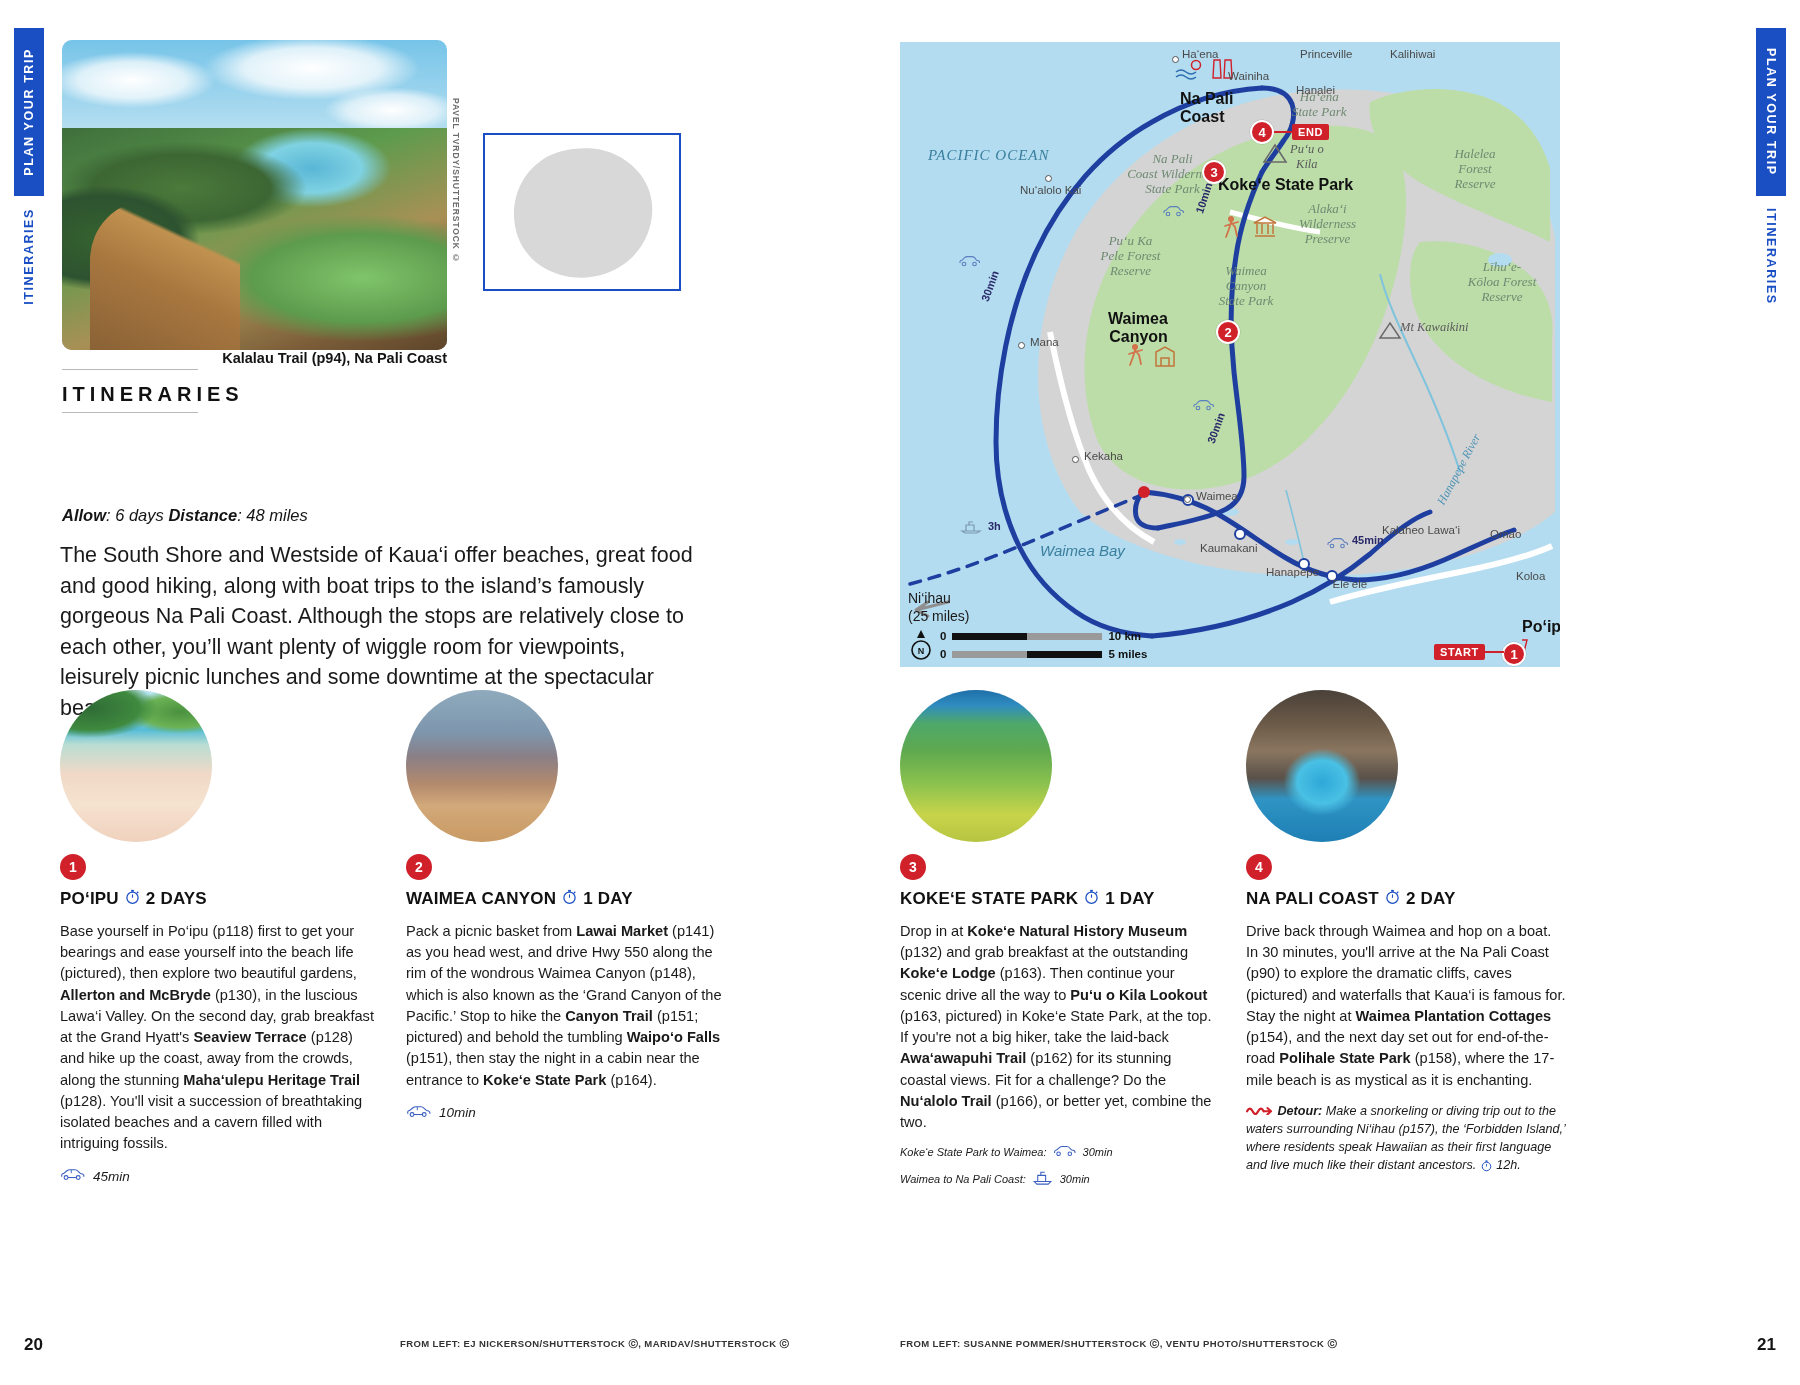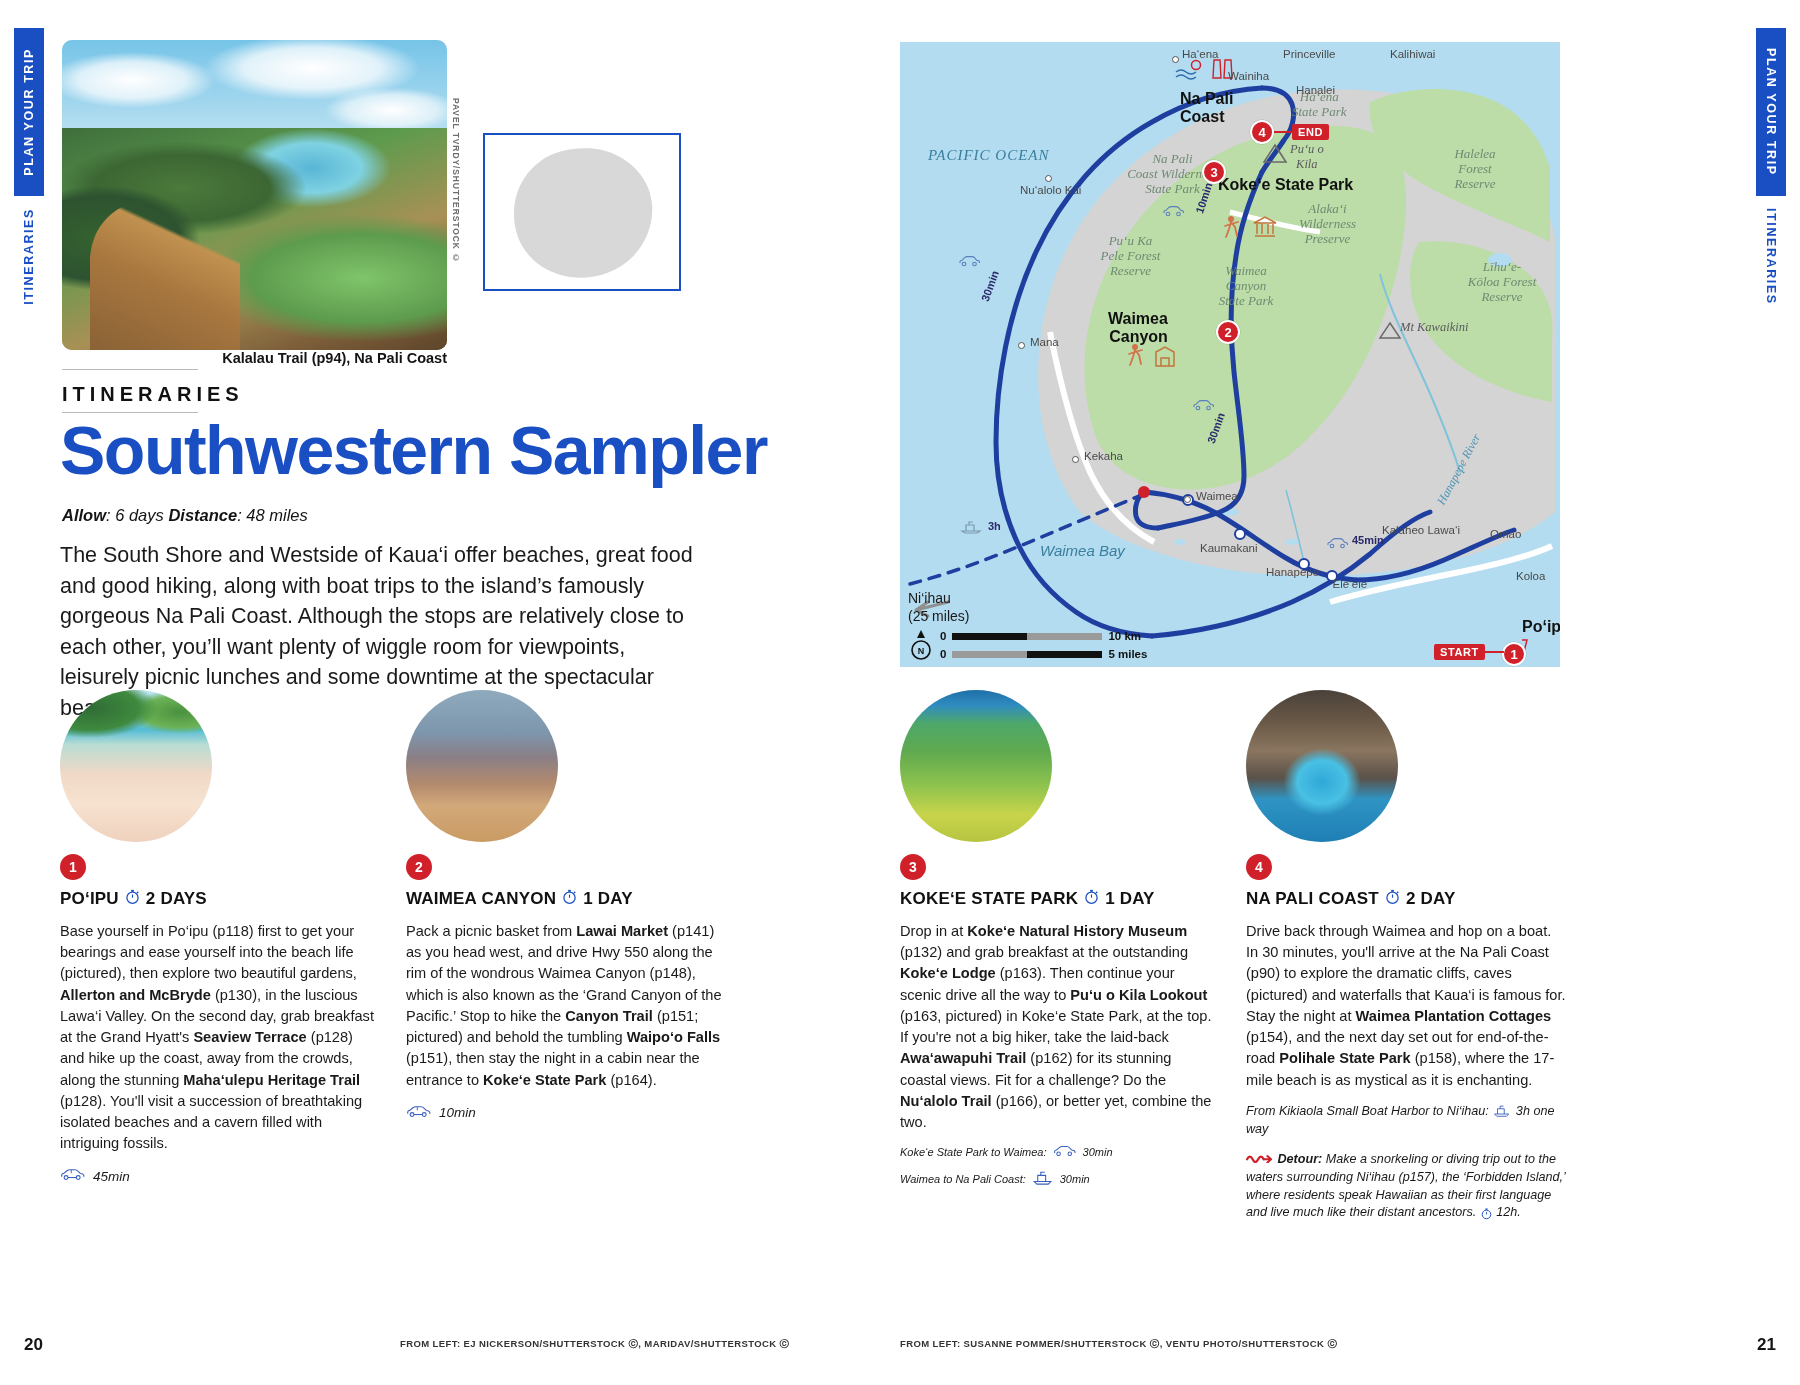--- a/index.html
+++ b/index.html
@@ -231,21 +231,20 @@
         <path d="M58 30 C75 18, 108 14, 130 24 C152 34, 166 52, 168 74
                  C170 96, 160 120, 140 134 C118 150, 88 152, 64 140
                  C42 129, 30 108, 30 84 C30 60, 42 41, 58 30 Z" fill="#d8d8d8"></path>
       </svg>
     </div>
 
     <div class="rule" style="top:369px"></div>
     <div class="kicker">ITINERARIES</div>
     <div class="rule" style="top:412px"></div>
 
-    <h1 class="title">Southwestern Sampler</h1>
 
     <div class="meta">
       <b>Allow</b><span>: 6 days </span><b>Distance</b><span>: 48 miles</span>
     </div>
 
     <p class="intro">The South Shore and Westside of Kaua‘i offer beaches, great food and good hiking, along with boat trips to the island’s famously gorgeous Na Pali Coast. Although the stops are relatively close to each other, you’ll want plenty of wiggle room for viewpoints, leisurely picnic lunches and some downtime at the spectacular beaches.</p>
 
     <div class="stops left-page">
       <div class="stop">
         <div class="stop-photo p-poipu"></div>
@@ -464,21 +463,21 @@
         <path d="M4 22 L4 8 L13 3 L22 8 L22 22 Z M9 22 L9 14 L17 14 L17 22" stroke="#c2763a" stroke-width="1.5" fill="none"></path>
       </svg>
       <svg style="position:absolute; left:600px; top:592px;" width="30" height="24">
         <path d="M3 18 q4 -4 8 0 t8 0" fill="none" stroke="#2f6fb0" stroke-width="1.4"></path>
         <path d="M22 6 l5 0 l-3 12" stroke="#d0202a" stroke-width="1.4" fill="none"></path>
       </svg>
 
       <div class="town-dot" style="left:272px; top:14px;"></div>
       <div class="map-label lbl-town" style="left:282px; top:6px;">Ha‘ena</div>
       <div class="map-label lbl-town" style="left:328px; top:28px;">Wainiha</div>
-      <div class="map-label lbl-town" style="left:383px; top:6px;">Princeville</div>
+      <div class="map-label lbl-town" style="left:400px; top:6px;">Princeville</div>
       <div class="map-label lbl-town" style="left:490px; top:6px;">Kalihiwai</div>
       <div class="map-label lbl-town" style="left:396px; top:42px;">Hanalei</div>
       <div class="town-dot" style="left:145px; top:133px;"></div>
       <div class="map-label lbl-town" style="left:120px; top:142px;">Nu‘alolo Kai</div>
       <div class="town-dot" style="left:118px; top:300px;"></div>
       <div class="map-label lbl-town" style="left:130px; top:294px;">Mana</div>
       <div class="town-dot" style="left:172px; top:414px;"></div>
       <div class="map-label lbl-town" style="left:184px; top:408px;">Kekaha</div>
       <div class="town-dot" style="left:284px; top:454px;"></div>
       <div class="map-label lbl-town" style="left:296px; top:448px;">Waimea</div>
@@ -612,23 +611,20 @@
             <svg width="17" height="17" viewBox="0 0 20 20">
                 <circle cx="10" cy="11.5" r="6.6" fill="none" stroke="#1a4fc4" stroke-width="1.5"></circle>
                 <rect x="8.4" y="2.2" width="3.2" height="2.2" fill="#1a4fc4"></rect>
                 <line x1="10" y1="11.5" x2="10" y2="7.6" stroke="#1a4fc4" stroke-width="1.3"></line>
                 <line x1="15.2" y1="6" x2="16.8" y2="4.4" stroke="#1a4fc4" stroke-width="1.5"></line>
               </svg>
           </span>
           <span>2 DAY</span>
         </div>
         <div class="stop-body">Drive back through Waimea and hop on a boat. In 30 minutes, you'll arrive at the Na Pali Coast (p90) to explore the dramatic cliffs, caves (pictured) and waterfalls that Kaua‘i is famous for. Stay the night at <b>Waimea Plantation Cottages</b> (p154), and the next day set out for end-of-the-road <b>Polihale State Park</b> (p158), where the 17-mile beach is as mystical as it is enchanting.</div>
-        <div class="note-italic">From Kikiaola Small Boat Harbor to Ni‘ihau: <span class="boatslot"><svg width="20" height="12" viewBox="0 0 24 16" style="vertical-align:middle">
-                <path d="M2 12 L21 12 L18 15 L5 15 Z M6 12 L6 5 L15 5 L15 12 M9.5 5 L9.5 1.5 L14 1.5" fill="none" stroke="#3a5fc0" stroke-width="1.2"></path>
-              </svg></span> 3h one way</div>
         <div class="note-italic">
           <span class="icon-svg">
             <svg width="28" height="12" viewBox="0 0 30 13">
                 <path d="M1 9 q3 -6 6 0 t6 0 t6 0" fill="none" stroke="#d0202a" stroke-width="2.4" stroke-linecap="round"></path>
                 <path d="M19 9 L27 9 M23 5.5 L27 9 L23 12.5" fill="none" stroke="#d0202a" stroke-width="2.2" stroke-linecap="round" stroke-linejoin="round"></path>
               </svg>
           </span>
           <span><b>Detour:</b> Make a snorkeling or diving trip out to the waters surrounding Ni‘ihau (p157), the ‘Forbidden Island,’ where residents speak Hawaiian as their first language and live much like their distant ancestors. <span class="clockslot"><svg width="13" height="13" viewBox="0 0 20 20" style="vertical-align:middle">
                   <circle cx="10" cy="11.5" r="6.6" fill="none" stroke="#1a4fc4" stroke-width="1.5"></circle>
                   <rect x="8.4" y="2.2" width="3.2" height="2.2" fill="#1a4fc4"></rect>

